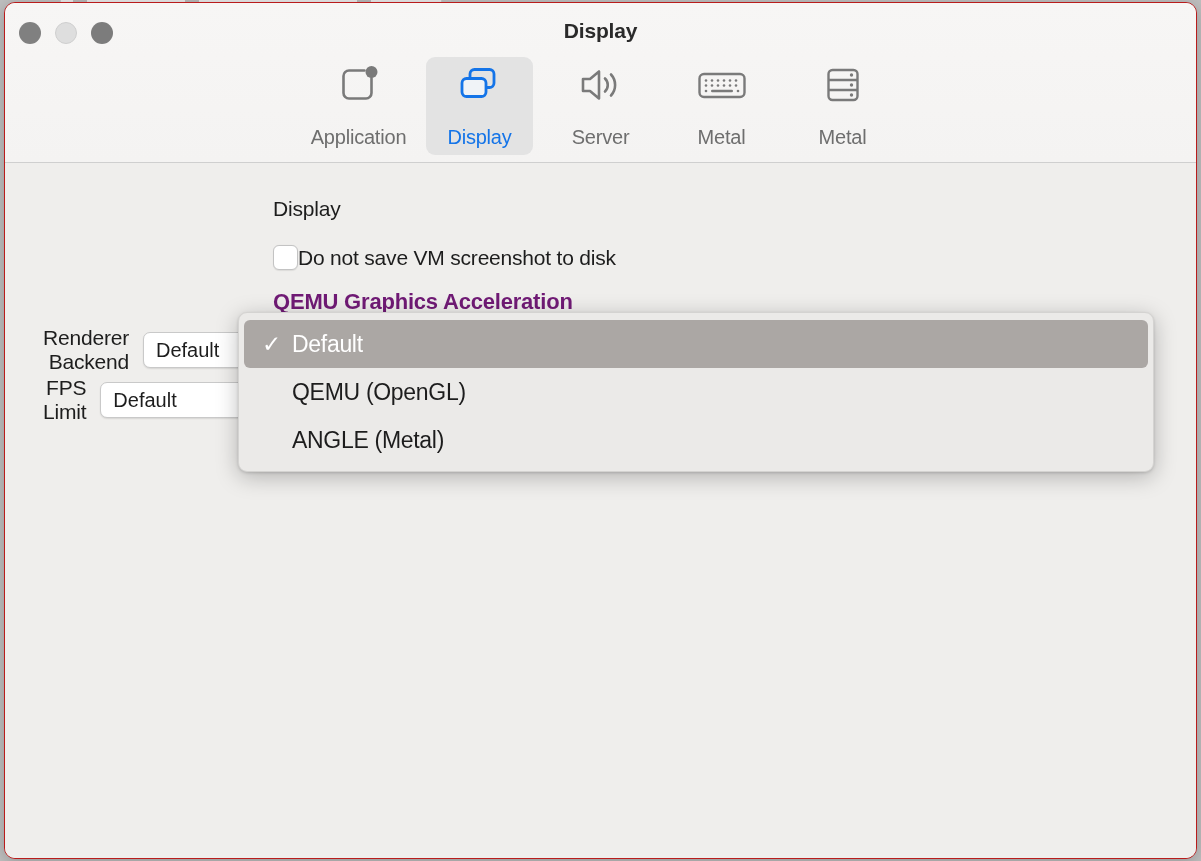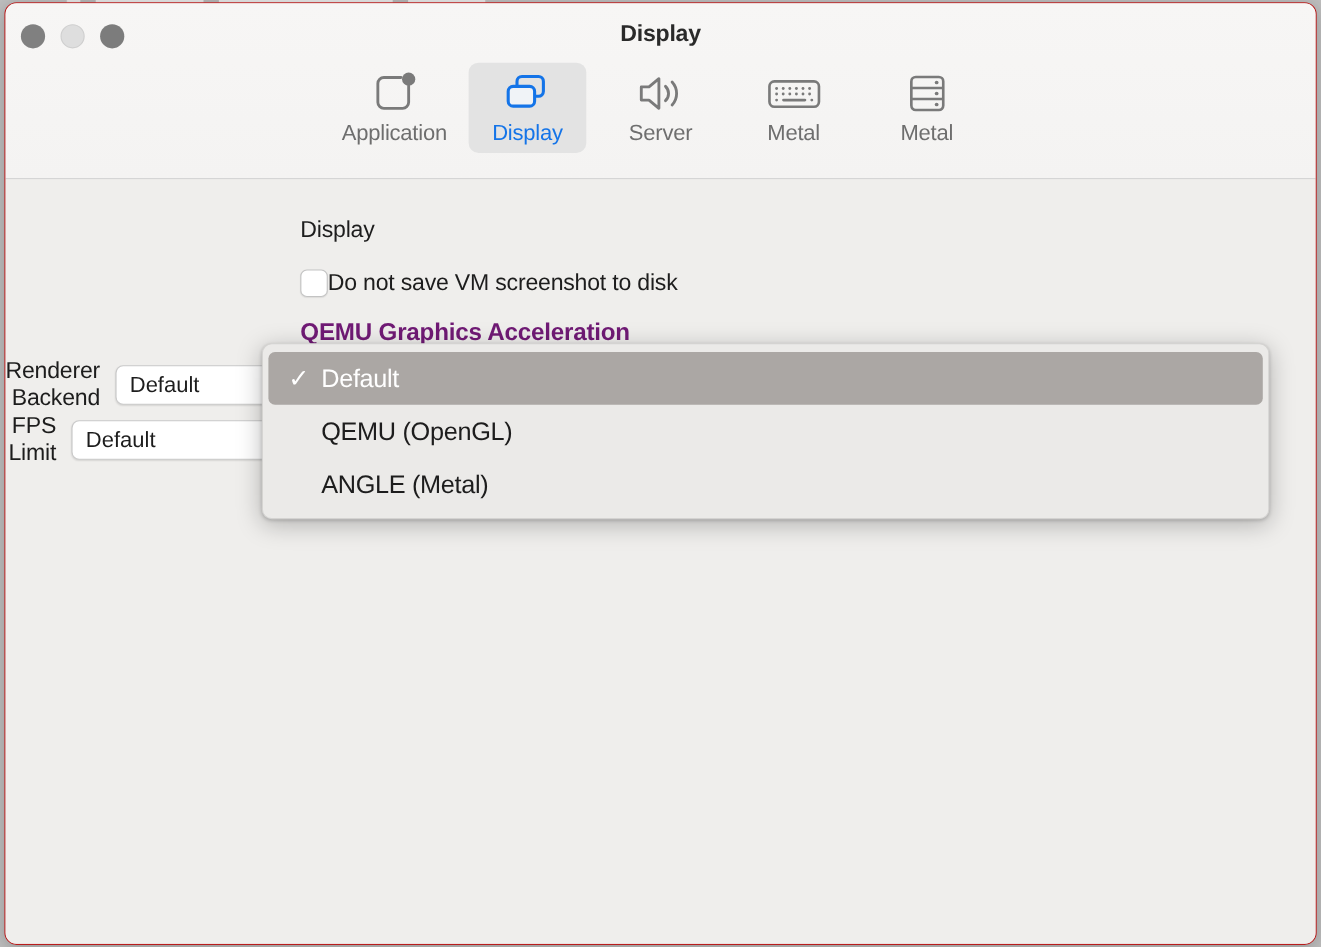--- a/index.html
+++ b/index.html
@@ -108,20 +108,21 @@
   .toolbar-icon {
     height: 40px;
     display: flex;
     align-items: center;
     justify-content: center;
   }
   .toolbar-label {
     font-size: 20px;
     color: #6e6e6e;
     letter-spacing: -0.2px;
+    margin-top: 16px;
   }
   .toolbar-item.selected .toolbar-label { color: #1474e8; }
 
   
   #content {
     position: relative;
     height: 696px;
     background: #efeeec;
   }
 
@@ -138,20 +139,21 @@
     position: absolute;
   }
   .form-label-right {
     width: 236px;
     text-align: right;
     font-size: 21px;
     color: #1d1d1d;
     padding-right: 14px;
     box-sizing: border-box;
     letter-spacing: -0.2px;
+    margin-left: 38px;
   }
 
   #section-header {
     position: absolute;
     left: 268px;
     top: 34px;
     font-size: 21px;
     color: #1d1d1d;
     letter-spacing: -0.2px;
   }

